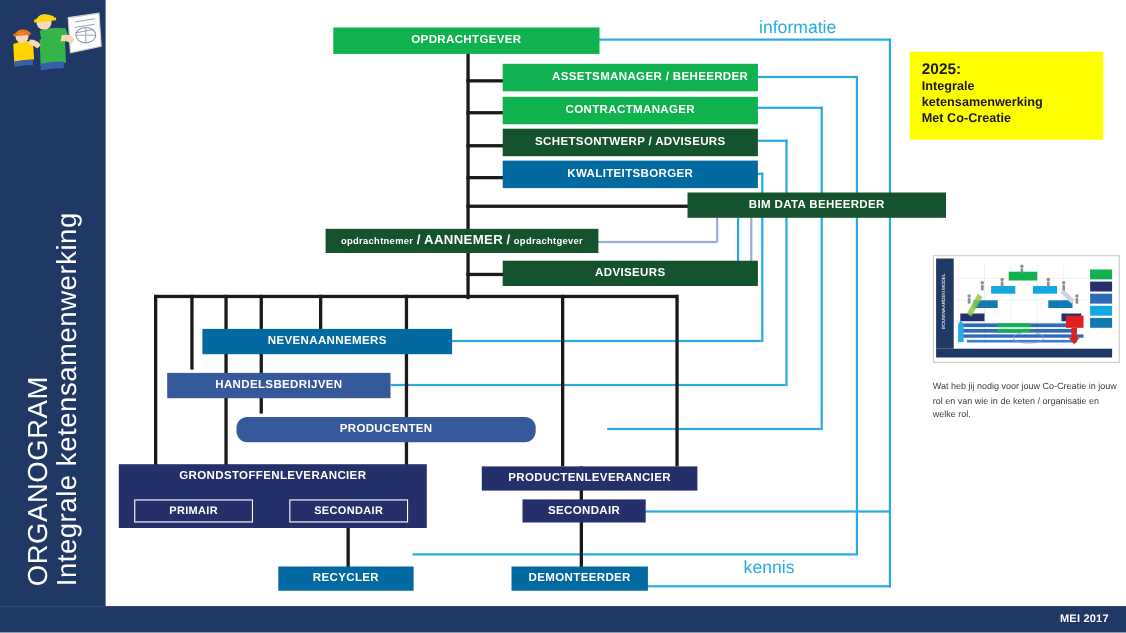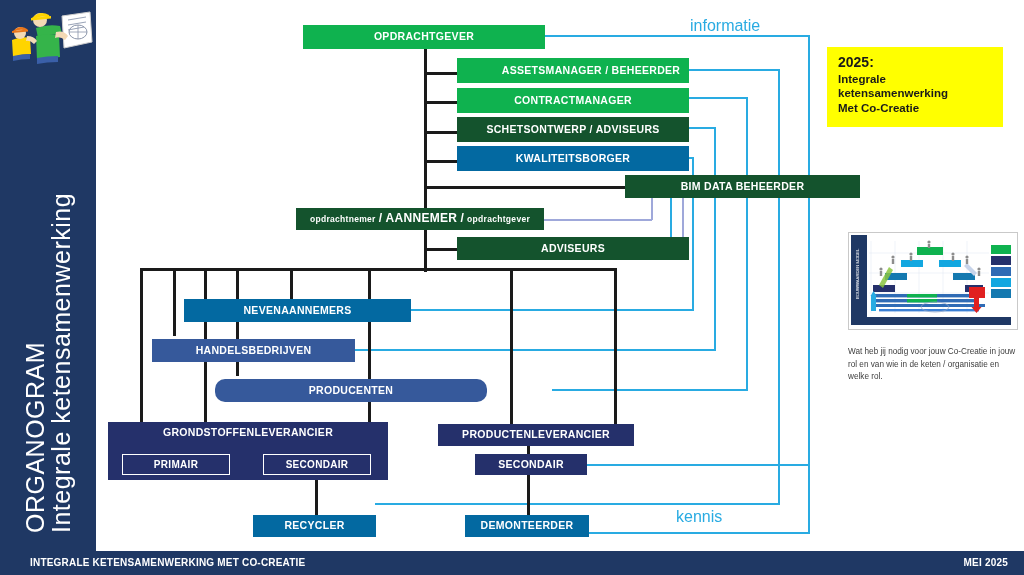--- a/index.html
+++ b/index.html
@@ -139,22 +139,21 @@
     <path d="M6 34 q9 -4 18 -2 l1 16 q-9 0 -18 3 z" fill="#FFD400"></path>
     <circle cx="14" cy="27" r="6" fill="#F3D9B5"></circle>
     <path d="M7 25 q7 -7 14 -2 l0 2 q-7 -3 -14 1 z" fill="#E8751A"></path>
     <path d="M6 25 l16 -1.5 l0 2 l-16 1.5 z" fill="#E8751A"></path>
     <path d="M21 30 q7 0 10 5 l-3 3 q-4 -4 -8 -3 z" fill="#F3D9B5"></path>
     <path d="M7 50 q8 -2 17 -2 l0 5 q-9 0 -17 2 z" fill="#3a5fa8"></path>
   </svg>
 </div>
 
 <div class="footer">
-  <span class="fl">INTEGRALE KETENSAMENWERKING MET CO-CREATIE</span>
-  <span class="fr">MEI 2025</span>
+  <span class="fr">MEI 2017</span>
 </div>
 
 <div class="cy cyh" style="left:544px;top:35px;width:266px;"></div>
 <div class="cy cyv" style="left:808px;top:35px;height:499px;"></div>
 <div class="cy cyh" style="left:588px;top:532px;width:222px;"></div>
 <div class="cy cyh" style="left:588px;top:526px;width:0px;"></div>
 
 <div class="cy cyh" style="left:688px;top:69px;width:92px;"></div>
 <div class="cy cyv" style="left:778px;top:69px;height:436px;"></div>
 <div class="cy cyh" style="left:375px;top:503px;width:403px;"></div>

